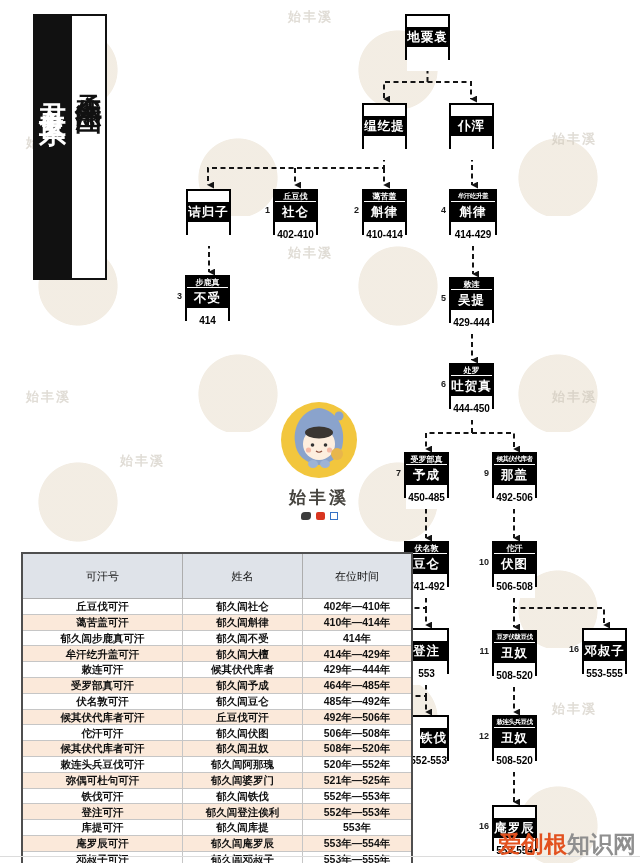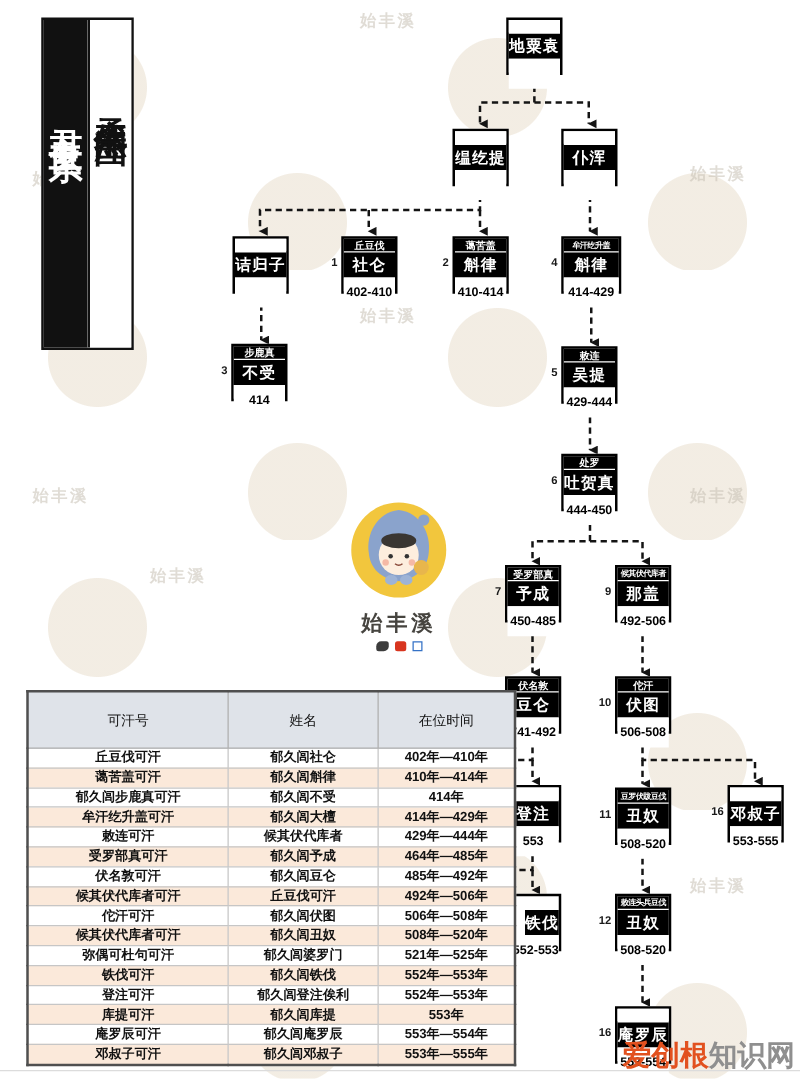--- a/index.html
+++ b/index.html
@@ -314,20 +314,25 @@
           <td>佗汗可汗</td>
           <td>郁久闾伏图</td>
           <td>506年—508年</td>
         </tr>
         <tr>
           <td>候其伏代库者可汗</td>
           <td>郁久闾丑奴</td>
           <td>508年—520年</td>
         </tr>
         <tr>
+          <td>敕连头兵豆伐可汗</td>
+          <td>郁久闾阿那瑰</td>
+          <td>520年—552年</td>
+        </tr>
+        <tr>
           <td>弥偶可杜句可汗</td>
           <td>郁久闾婆罗门</td>
           <td>521年—525年</td>
         </tr>
         <tr>
           <td>铁伐可汗</td>
           <td>郁久闾铁伐</td>
           <td>552年—553年</td>
         </tr>
         <tr>

